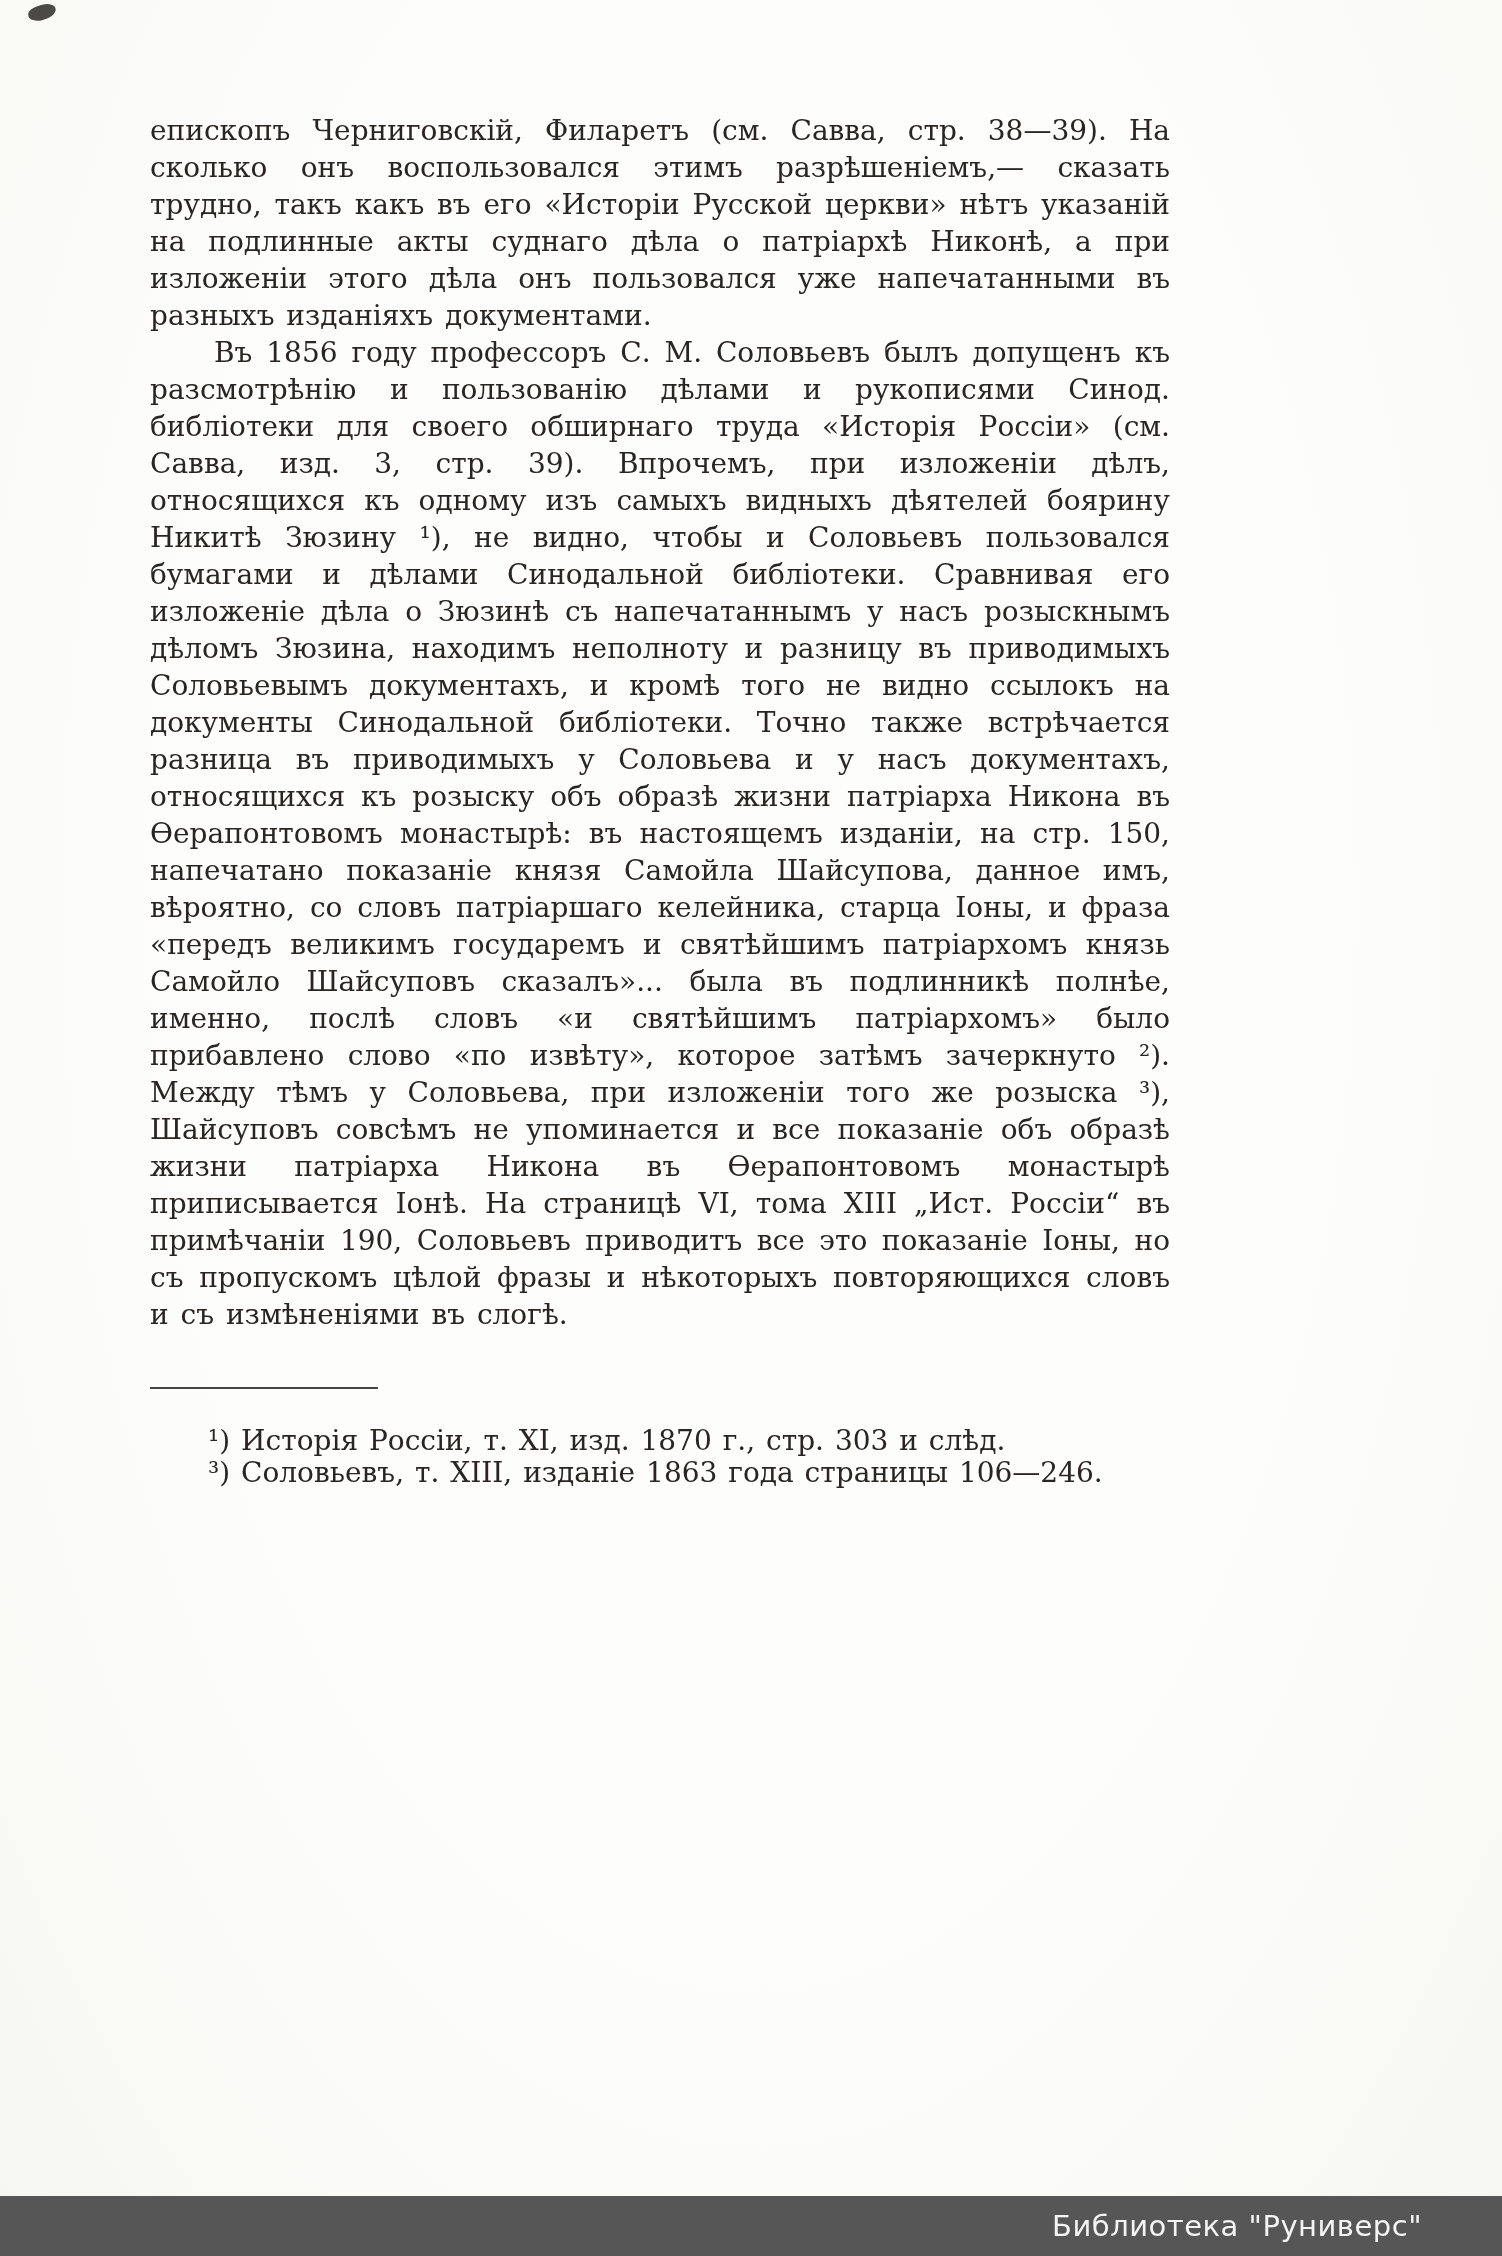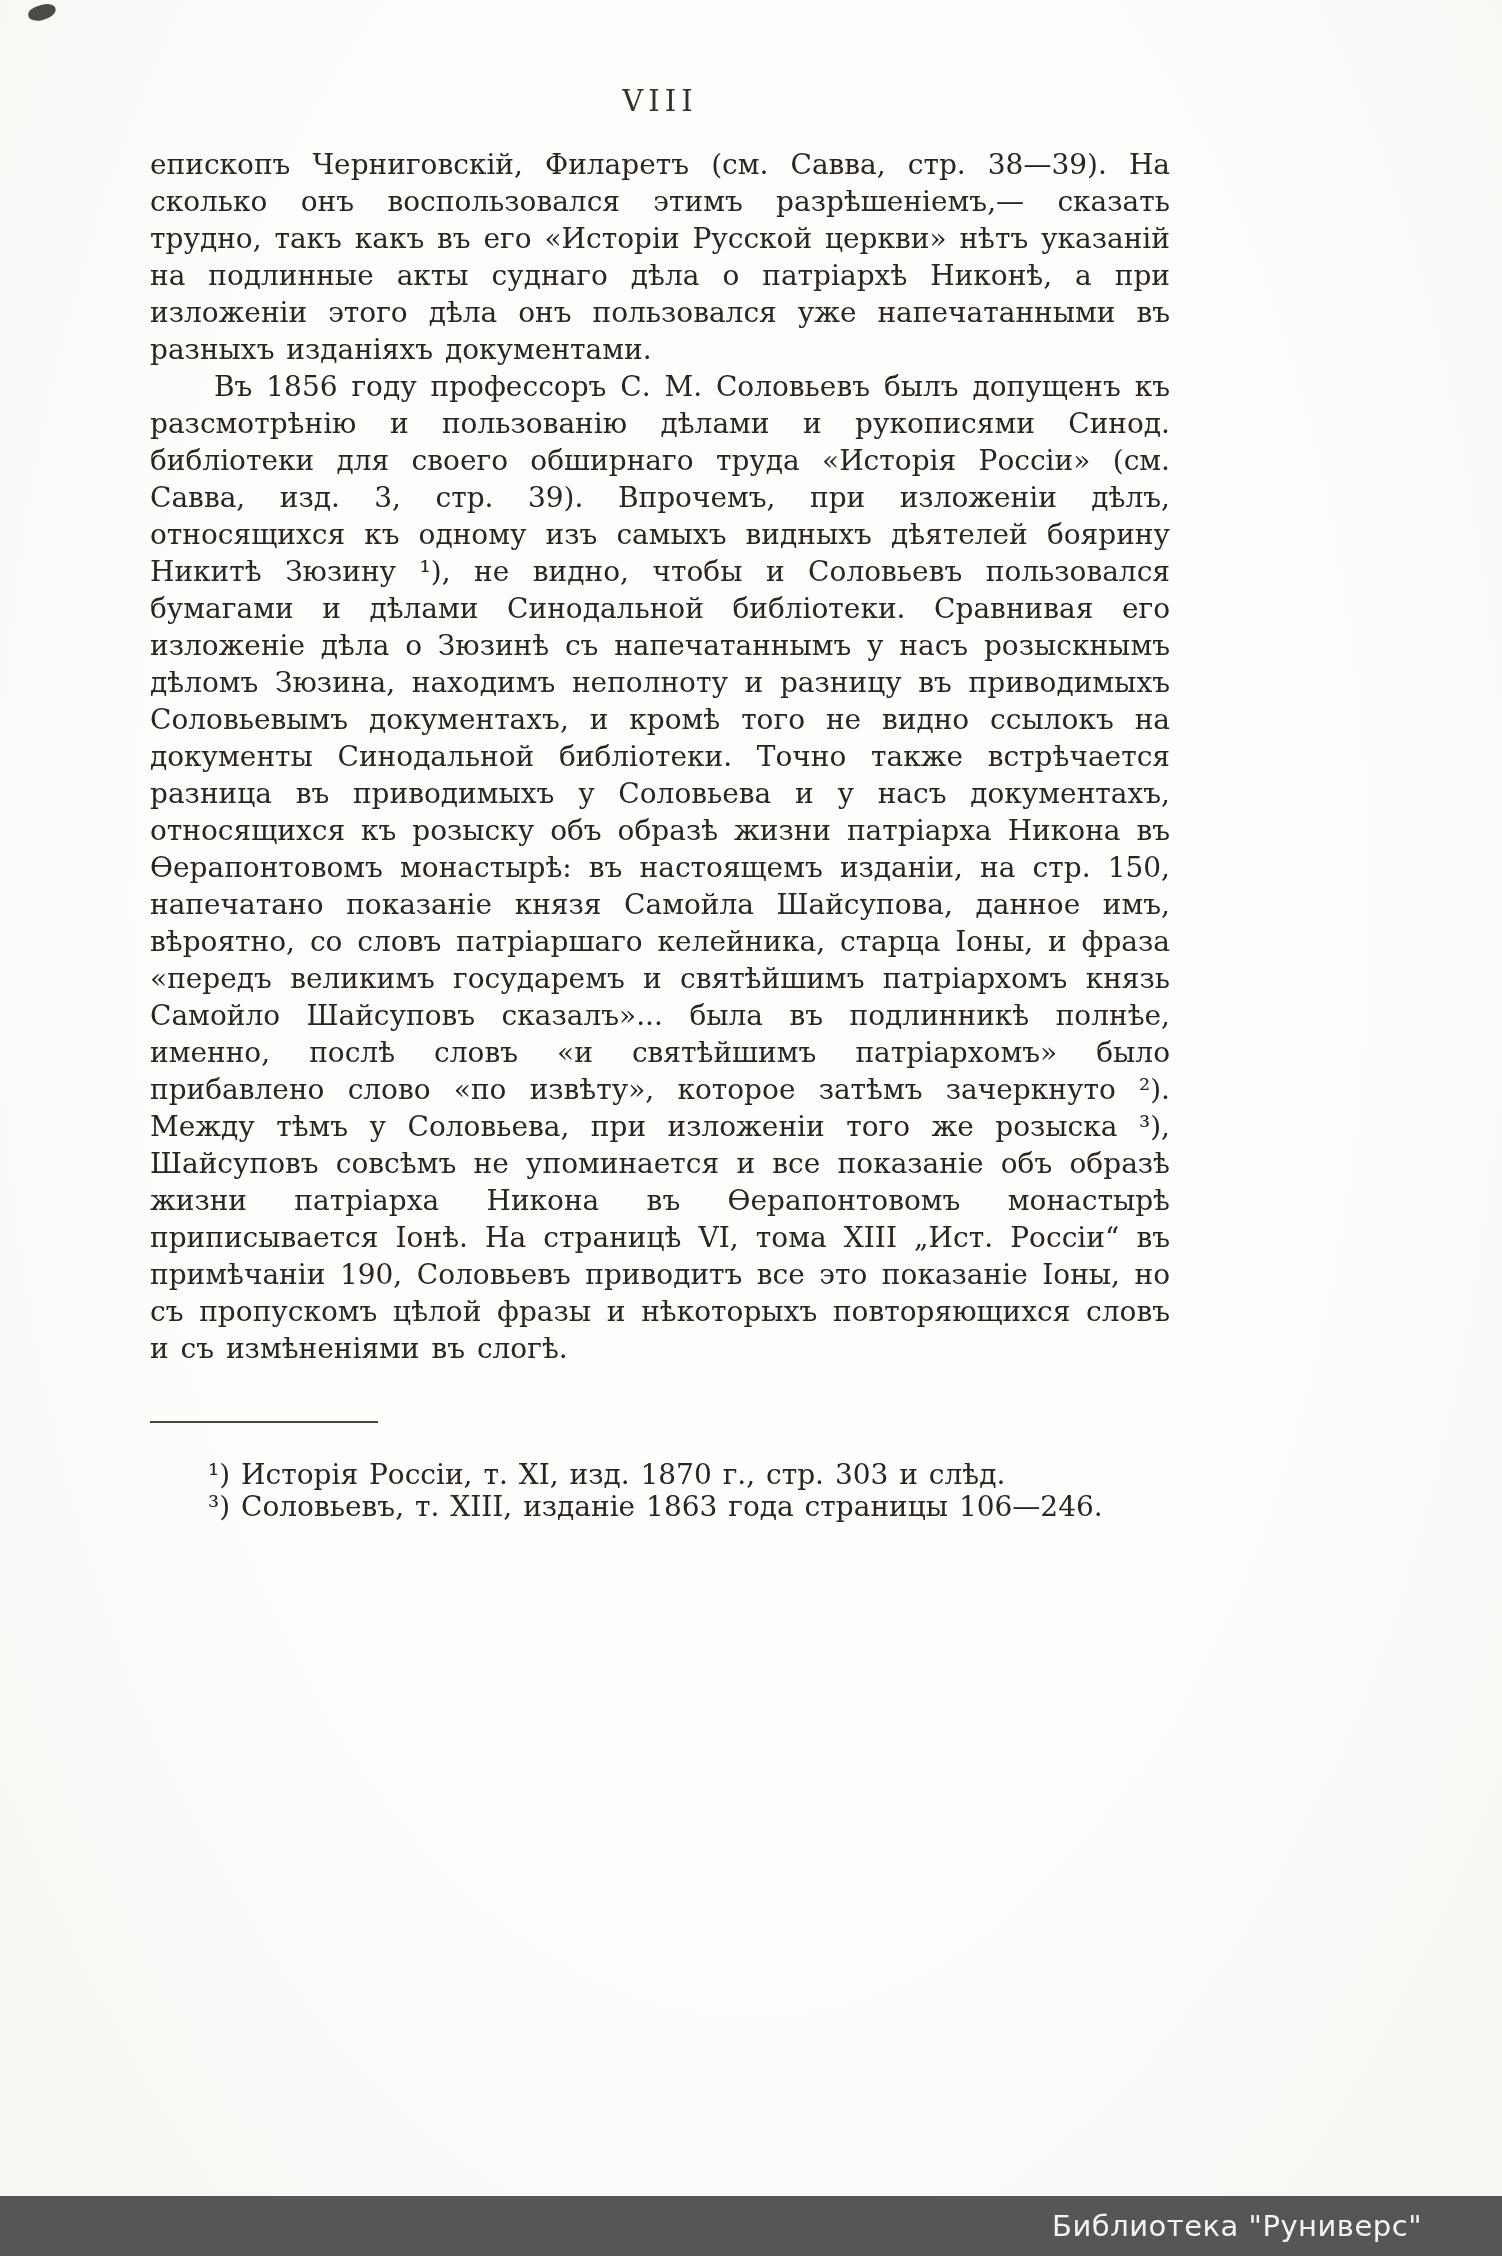--- a/index.html
+++ b/index.html
@@ -94,21 +94,20 @@
 </style>
 </head>
 <body>
 
 <div class="page">
 
   <div class="scan-artifact"></div>
 
   <div class="content">
 
-    <div class="page-number">VIII</div>
 
     <div class="body-text">
       <p>епископъ Черниговскій, Филаретъ (см. Савва, стр. 38—39). На сколько онъ воспользовался этимъ разрѣшеніемъ,— сказать трудно, такъ какъ въ его «Исторіи Русской церкви» нѣтъ указаній на подлинные акты суднаго дѣла о патріархѣ Никонѣ, а при изложеніи этого дѣла онъ пользовался уже напечатанными въ разныхъ изданіяхъ документами.</p>
       <p class="indented">Въ 1856 году профессоръ С. М. Соловьевъ былъ допущенъ къ разсмотрѣнію и пользованію дѣлами и рукописями Синод. библіотеки для своего обширнаго труда «Исторія Россіи» (см. Савва, изд. 3, стр. 39). Впрочемъ, при изложеніи дѣлъ, относящихся къ одному изъ самыхъ видныхъ дѣятелей боярину Никитѣ Зюзину ¹), не видно, чтобы и Соловьевъ пользовался бумагами и дѣлами Синодальной библіотеки. Сравнивая его изложеніе дѣла о Зюзинѣ съ напечатаннымъ у насъ розыскнымъ дѣломъ Зюзина, находимъ неполноту и разницу въ приводимыхъ Соловьевымъ документахъ, и кромѣ того не видно ссылокъ на документы Синодальной библіотеки. Точно также встрѣчается разница въ приводимыхъ у Соловьева и у насъ документахъ, относящихся къ розыску объ образѣ жизни патріарха Никона въ Ѳерапонтовомъ монастырѣ: въ настоящемъ изданіи, на стр. 150, напечатано показаніе князя Самойла Шайсупова, данное имъ, вѣроятно, со словъ патріаршаго келейника, старца Іоны, и фраза «передъ великимъ государемъ и святѣйшимъ патріархомъ князь Самойло Шайсуповъ сказалъ»... была въ подлинникѣ полнѣе, именно, послѣ словъ «и святѣйшимъ патріархомъ» было прибавлено слово «по извѣту», которое затѣмъ зачеркнуто ²). Между тѣмъ у Соловьева, при изложеніи того же розыска ³), Шайсуповъ совсѣмъ не упоминается и все показаніе объ образѣ жизни патріарха Никона въ Ѳерапонтовомъ монастырѣ приписывается Іонѣ. На страницѣ VI, тома XIII „Ист. Россіи“ въ примѣчаніи 190, Соловьевъ приводитъ все это показаніе Іоны, но съ пропускомъ цѣлой фразы и нѣкоторыхъ повторяющихся словъ и съ измѣненіями въ слогѣ.</p>
     </div>
 
     <hr class="footnote-rule">
 
     <div class="footnotes">
       <p>¹) Исторія Россіи, т. XI, изд. 1870 г., стр. 303 и слѣд.</p>

